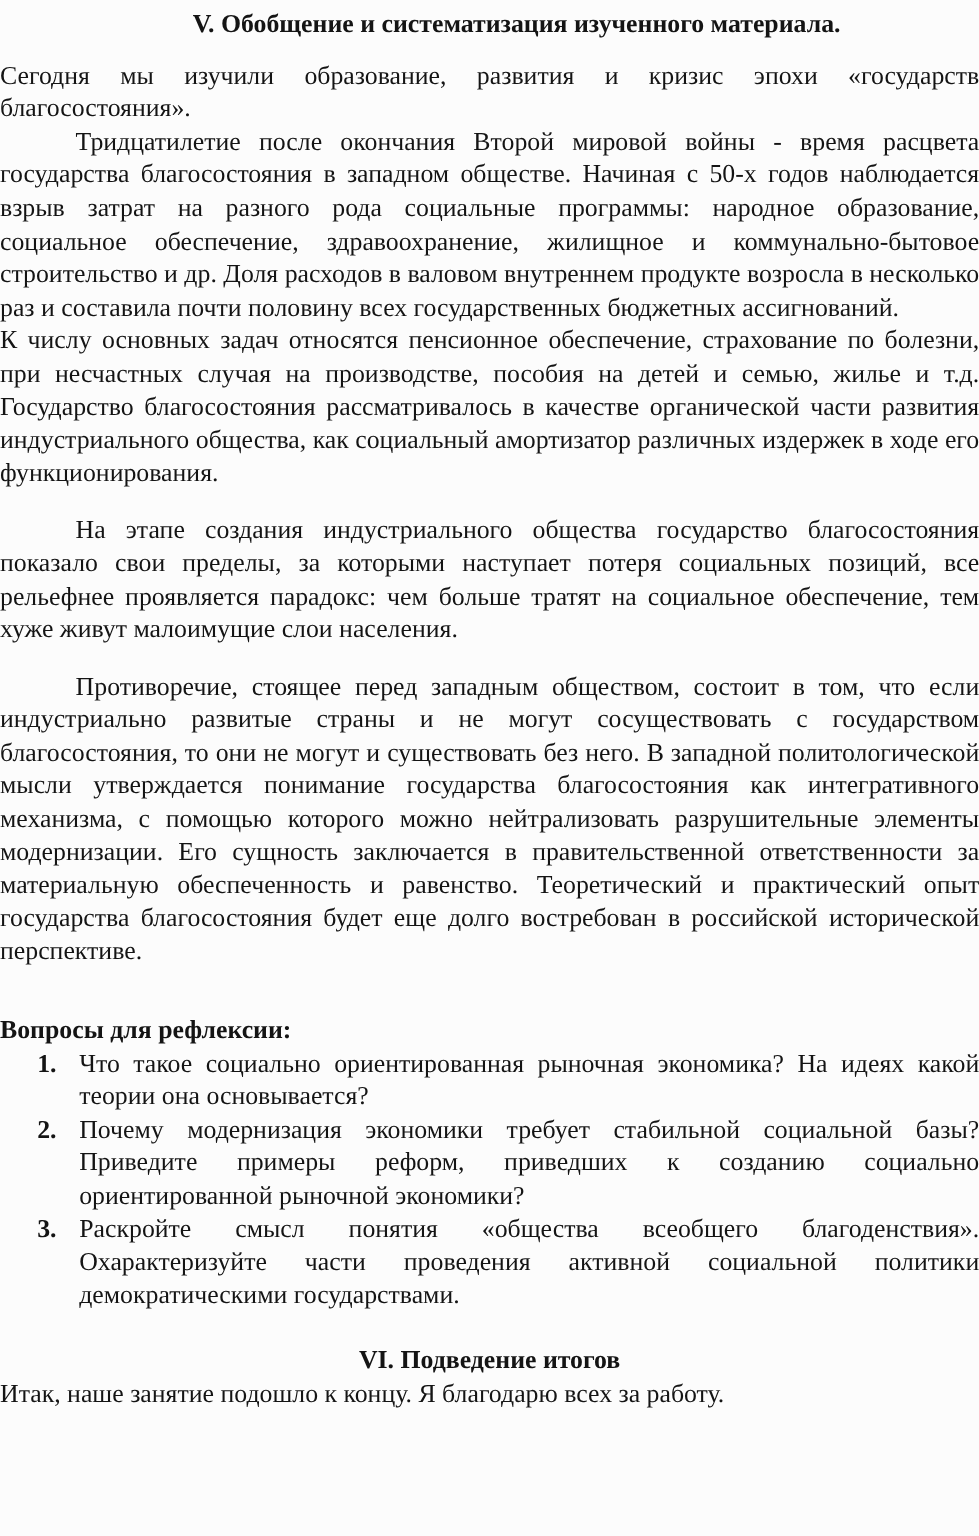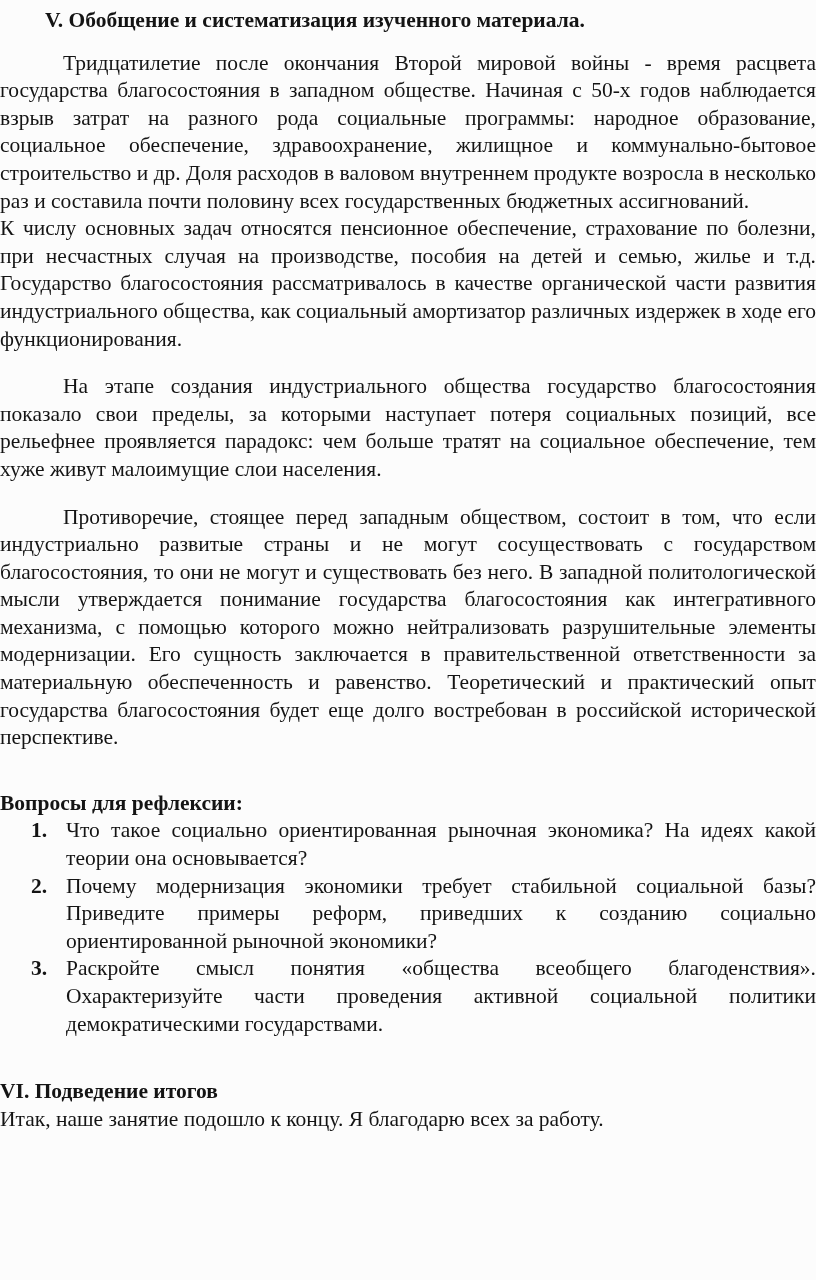--- a/index.html
+++ b/index.html
@@ -20,55 +20,56 @@
     color: #141414;
   }
   .para {
     margin: 0;
     text-align: justify;
   }
   .bold { font-weight: bold; }
   .heading-v {
     text-indent: 45px;
     margin-bottom: 15px;
-    text-align: left;
+    text-align: center;
   }
   .first-indent { text-indent: 63px; font-family: Liberation Serif, serif; }
   .space-before { margin-top: 20px; }
   .reflection-heading {
     margin-top: 38px;
     text-align: left;
   }
   .question-item {
     position: relative;
     padding-left: 66px;
     margin: 0;
     text-align: justify;
   }
   .question-number {
     position: absolute;
     left: 31px;
     top: 0;
     font-weight: bold;
   }
   .heading-vi {
-    margin-top: 40px;
-    text-align: left;
+    margin-top: 27px;
+    text-align: center;
   }
   .closing {
     text-align: left;
   }
 </style>
 </head>
 <body>
 
 <div class="page">
 
   <div class="para bold heading-v">V. Обобщение и систематизация изученного материала.</div>
 
+  <p class="para">Сегодня мы изучили образование, развития и кризис эпохи «государств благосостояния».</p>
 
   <p class="para first-indent">Тридцатилетие после окончания Второй мировой войны - время расцвета государства благосостояния в западном обществе. Начиная с 50-х годов наблюдается взрыв затрат на разного рода социальные программы: народное образование, социальное обеспечение, здравоохранение, жилищное и коммунально-бытовое строительство и др. Доля расходов в валовом внутреннем продукте возросла в несколько раз и составила почти половину всех государственных бюджетных ассигнований.</p>
 
   <p class="para">К числу основных задач относятся пенсионное обеспечение, страхование по болезни, при несчастных случая на производстве, пособия на детей и семью, жилье и т.д. Государство благосостояния рассматривалось в качестве органической части развития индустриального общества, как социальный амортизатор различных издержек в ходе его функционирования.</p>
 
   <p class="para first-indent space-before">На этапе создания индустриального общества государство благосостояния показало свои пределы, за которыми наступает потеря социальных позиций, все рельефнее проявляется парадокс: чем больше тратят на социальное обеспечение, тем хуже живут малоимущие слои населения.</p>
 
   <p class="para first-indent space-before">Противоречие, стоящее перед западным обществом, состоит в том, что если индустриально развитые страны и не могут сосуществовать с государством благосостояния, то они не могут и существовать без него. В западной политологической мысли утверждается понимание государства благосостояния как интегративного механизма, с помощью которого можно нейтрализовать разрушительные элементы модернизации. Его сущность заключается в правительственной ответственности за материальную обеспеченность и равенство. Теоретический и практический опыт государства благосостояния будет еще долго востребован в российской исторической перспективе.</p>
 
   <div class="para bold reflection-heading">Вопросы для рефлексии:</div>

